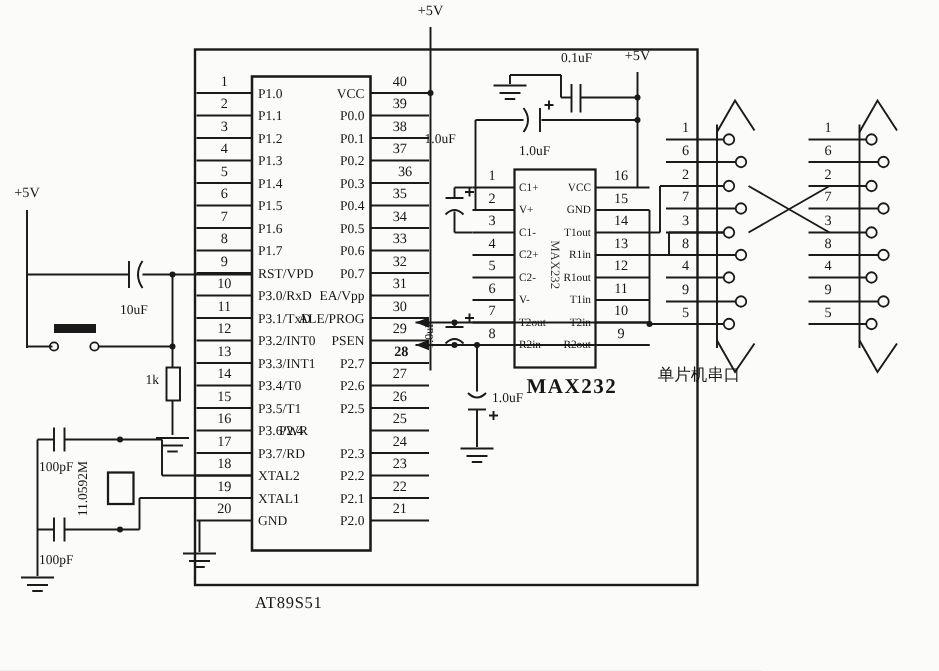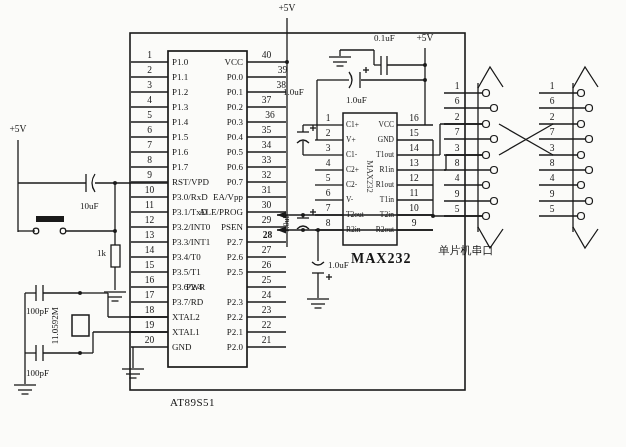--- a/index.html
+++ b/index.html
@@ -287,23 +287,23 @@
     <div class="lbl num" style="left: 131px; top: 291px; width: 37px; text-align: center;">17</div>
     <div class="lbl" style="left: 172px; top: 298px; width: 70px;">P3.7/RD</div>
     <div class="lbl num" style="left: 131px; top: 306px; width: 37px; text-align: center;">18</div>
     <div class="lbl" style="left: 172px; top: 313px; width: 70px;">XTAL2</div>
     <div class="lbl num" style="left: 131px; top: 321px; width: 37px; text-align: center;">19</div>
     <div class="lbl" style="left: 172px; top: 328px; width: 70px;">XTAL1</div>
     <div class="lbl num" style="left: 131px; top: 336px; width: 37px; text-align: center;">20</div>
     <div class="lbl" style="left: 172px; top: 343px; width: 70px;">GND</div>
     <div class="lbl num" style="left: 247px; top: 51px; width: 39px; text-align: center;">40</div>
     <div class="lbl" style="left: 186px; top: 58px; width: 57px; text-align: right;">VCC</div>
-    <div class="lbl num" style="left: 247px; top: 66px; width: 39px;  margin-left: 16px;">39</div>
+    <div class="lbl num" style="left: 247px; top: 66px; width: 39px; ">39</div>
     <div class="lbl" style="left: 186px; top: 73px; width: 57px; text-align: right;">P0.0</div>
-    <div class="lbl num" style="left: 247px; top: 81px; width: 39px; text-align: right;">38</div>
+    <div class="lbl num" style="left: 247px; top: 81px; width: 39px; text-align: center;">38</div>
     <div class="lbl" style="left: 186px; top: 88px; width: 57px; text-align: right;">P0.1</div>
     <div class="lbl num" style="left: 247px; top: 96px; width: 39px; text-align: center;">37</div>
     <div class="lbl" style="left: 186px; top: 103px; width: 57px; text-align: right;">P0.2</div>
     <div class="lbl num" style="left: 247px; top: 111px; width: 46px; ">36</div>
     <div class="lbl" style="left: 186px; top: 118px; width: 57px; text-align: right;">P0.3</div>
     <div class="lbl num" style="left: 247px; top: 126px; width: 39px; text-align: center;">35</div>
     <div class="lbl" style="left: 186px; top: 133px; width: 57px; text-align: right;">P0.4</div>
     <div class="lbl num" style="left: 247px; top: 141px; width: 39px; text-align: center;">34</div>
     <div class="lbl" style="left: 186px; top: 148px; width: 57px; text-align: right;">P0.5</div>
     <div class="lbl num" style="left: 247px; top: 156px; width: 39px; text-align: center;">33</div>

